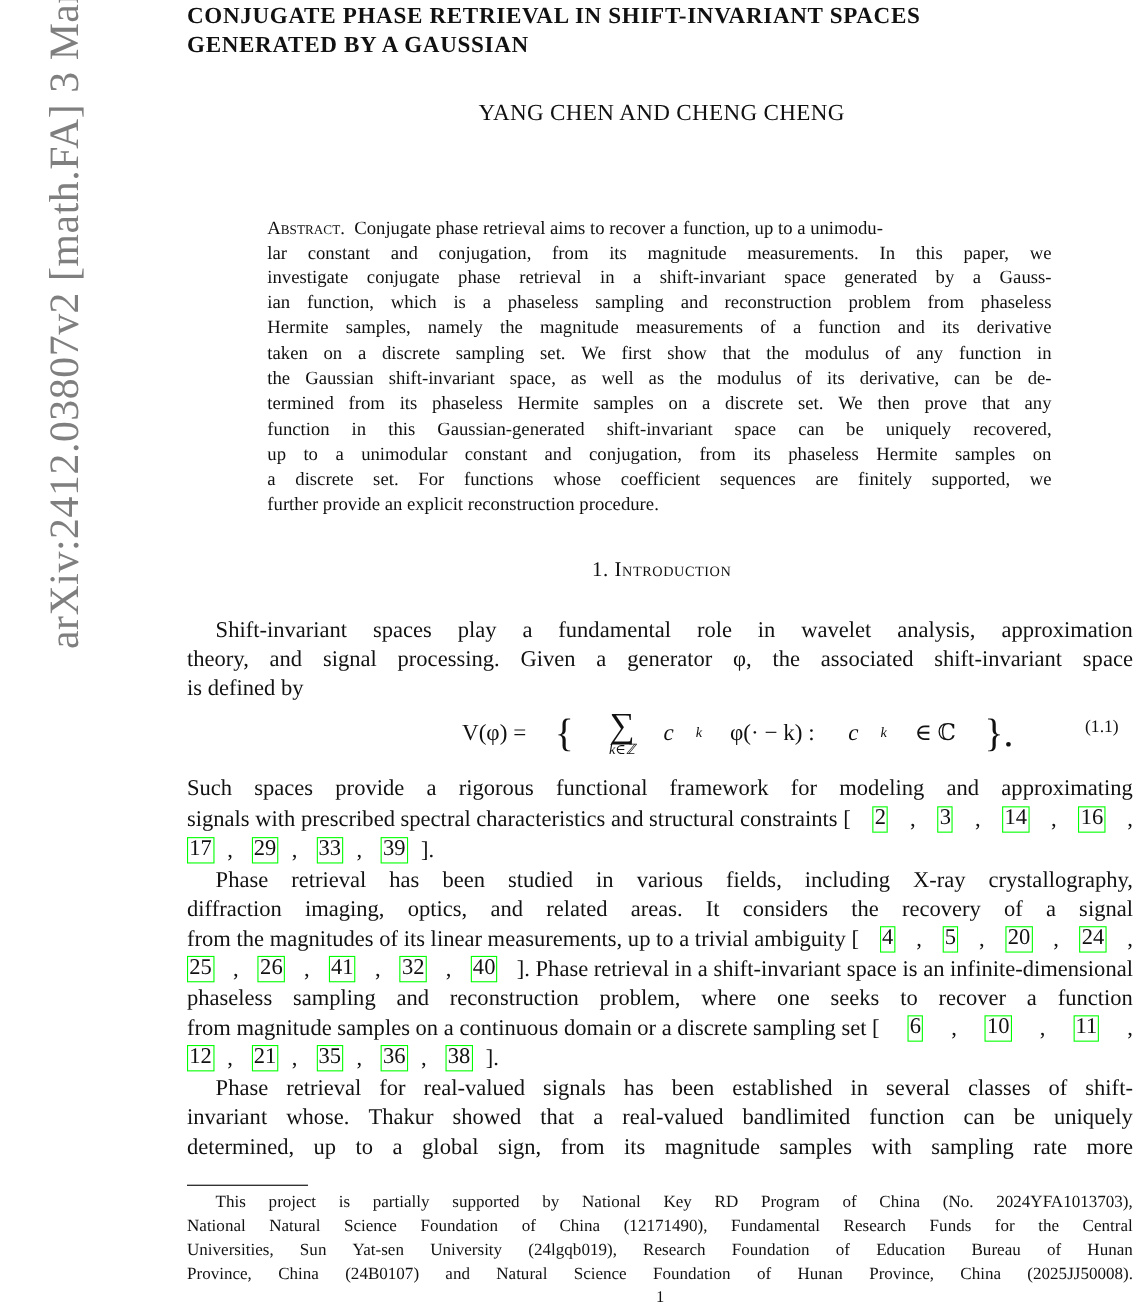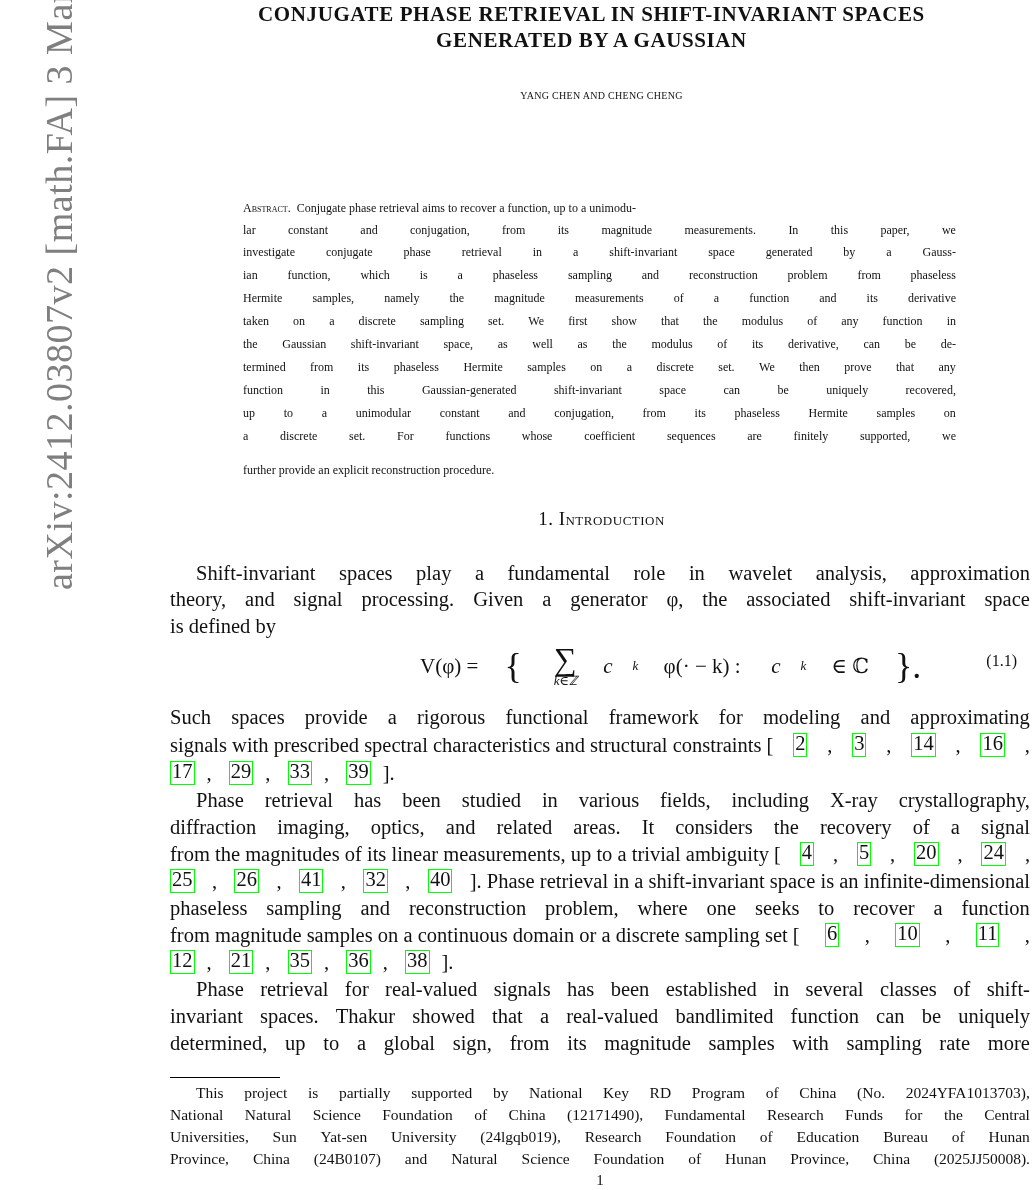--- a/index.html
+++ b/index.html
@@ -1,37 +1,37 @@
 <!DOCTYPE html>
 <html><head>
 <meta charset="utf-8">
 <style>
   html, body { margin: 0; padding: 0; background: #ffffff; }
   body {
     width: 1033px; height: 1190px; position: relative; overflow: hidden;
     font-family: "Liberation Serif", "DejaVu Serif", serif; color: #111;
   }
   .title {
-    position: absolute; left: 160px; width: 863px; text-align: center;
+    position: absolute; left: 170px; width: 863px; text-align: left;
     font-weight: bold; font-size: 21px; letter-spacing: 0.6px; line-height: 28px;
   }
   .authors {
     position: absolute; left: 170px; width: 863px; top: 90px; text-align: center;
-    font-size: 10px; letter-spacing: 0.3px;
+    font-size: 21px; letter-spacing: 0.3px;
   }
   .arxiv-id {
     position: absolute; left: 37px; top: 590px; transform-origin: 0 0;
     transform: rotate(-90deg); white-space: nowrap;
     font-size: 38px; color: #7f7f7f; letter-spacing: 0.5px;
   }
   .line {
     position: absolute; white-space: nowrap; line-height: 24px;
     display: flex; justify-content: space-between; gap: 12px;
   }
-  .abs-line { left: 243px; width: 713px; font-size: 12px; line-height: 22px; }
+  .abs-line { left: 243px; width: 713px; font-size: 17px; line-height: 22px; }
   .body-line { left: 170px; width: 860px; font-size: 20.5px; }
   .last { justify-content: flex-start; }
   .sc { font-variant: small-caps; }
   .section-heading {
     position: absolute; left: 170px; width: 863px; top: 508px; text-align: center;
     font-size: 19px; font-variant: small-caps; letter-spacing: 0.5px;
   }
   .cite { border: 1.5px solid #00ff00; padding: 0 1px; line-height: 18px; }
   .eq {
     position: absolute; top: 644px; left: 420px; font-size: 21px;
@@ -201,21 +201,21 @@
     <span>For</span>
     <span>functions</span>
     <span>whose</span>
     <span>coefficient</span>
     <span>sequences</span>
     <span>are</span>
     <span>finitely</span>
     <span>supported,</span>
     <span>we</span>
   </div>
-<div class="line abs-line last" style="top: 448px; white-space: pre; margin-top: 11px;">further provide an explicit reconstruction procedure.</div>
+<div class="line abs-line last" style="top: 448px; white-space: pre;">further provide an explicit reconstruction procedure.</div>
 
 <div class="section-heading">
   <span>1.</span>
   <span>Introduction</span>
 </div>
 
 <div class="line body-line" style="top:561px; left:196px; width:834px">
     <span>Shift-invariant</span>
     <span>spaces</span>
     <span>play</span>
@@ -370,21 +370,21 @@
     <span>been</span>
     <span>established</span>
     <span>in</span>
     <span>several</span>
     <span>classes</span>
     <span>of</span>
     <span>shift-</span>
   </div>
 <div class="line body-line" style="top:1004px">
     <span>invariant</span>
-    <span>spaces.</span>
+    <span>whose.</span>
     <span>Thakur</span>
     <span>showed</span>
     <span>that</span>
     <span>a</span>
     <span>real-valued</span>
     <span>bandlimited</span>
     <span>function</span>
     <span>can</span>
     <span>be</span>
     <span>uniquely</span>

